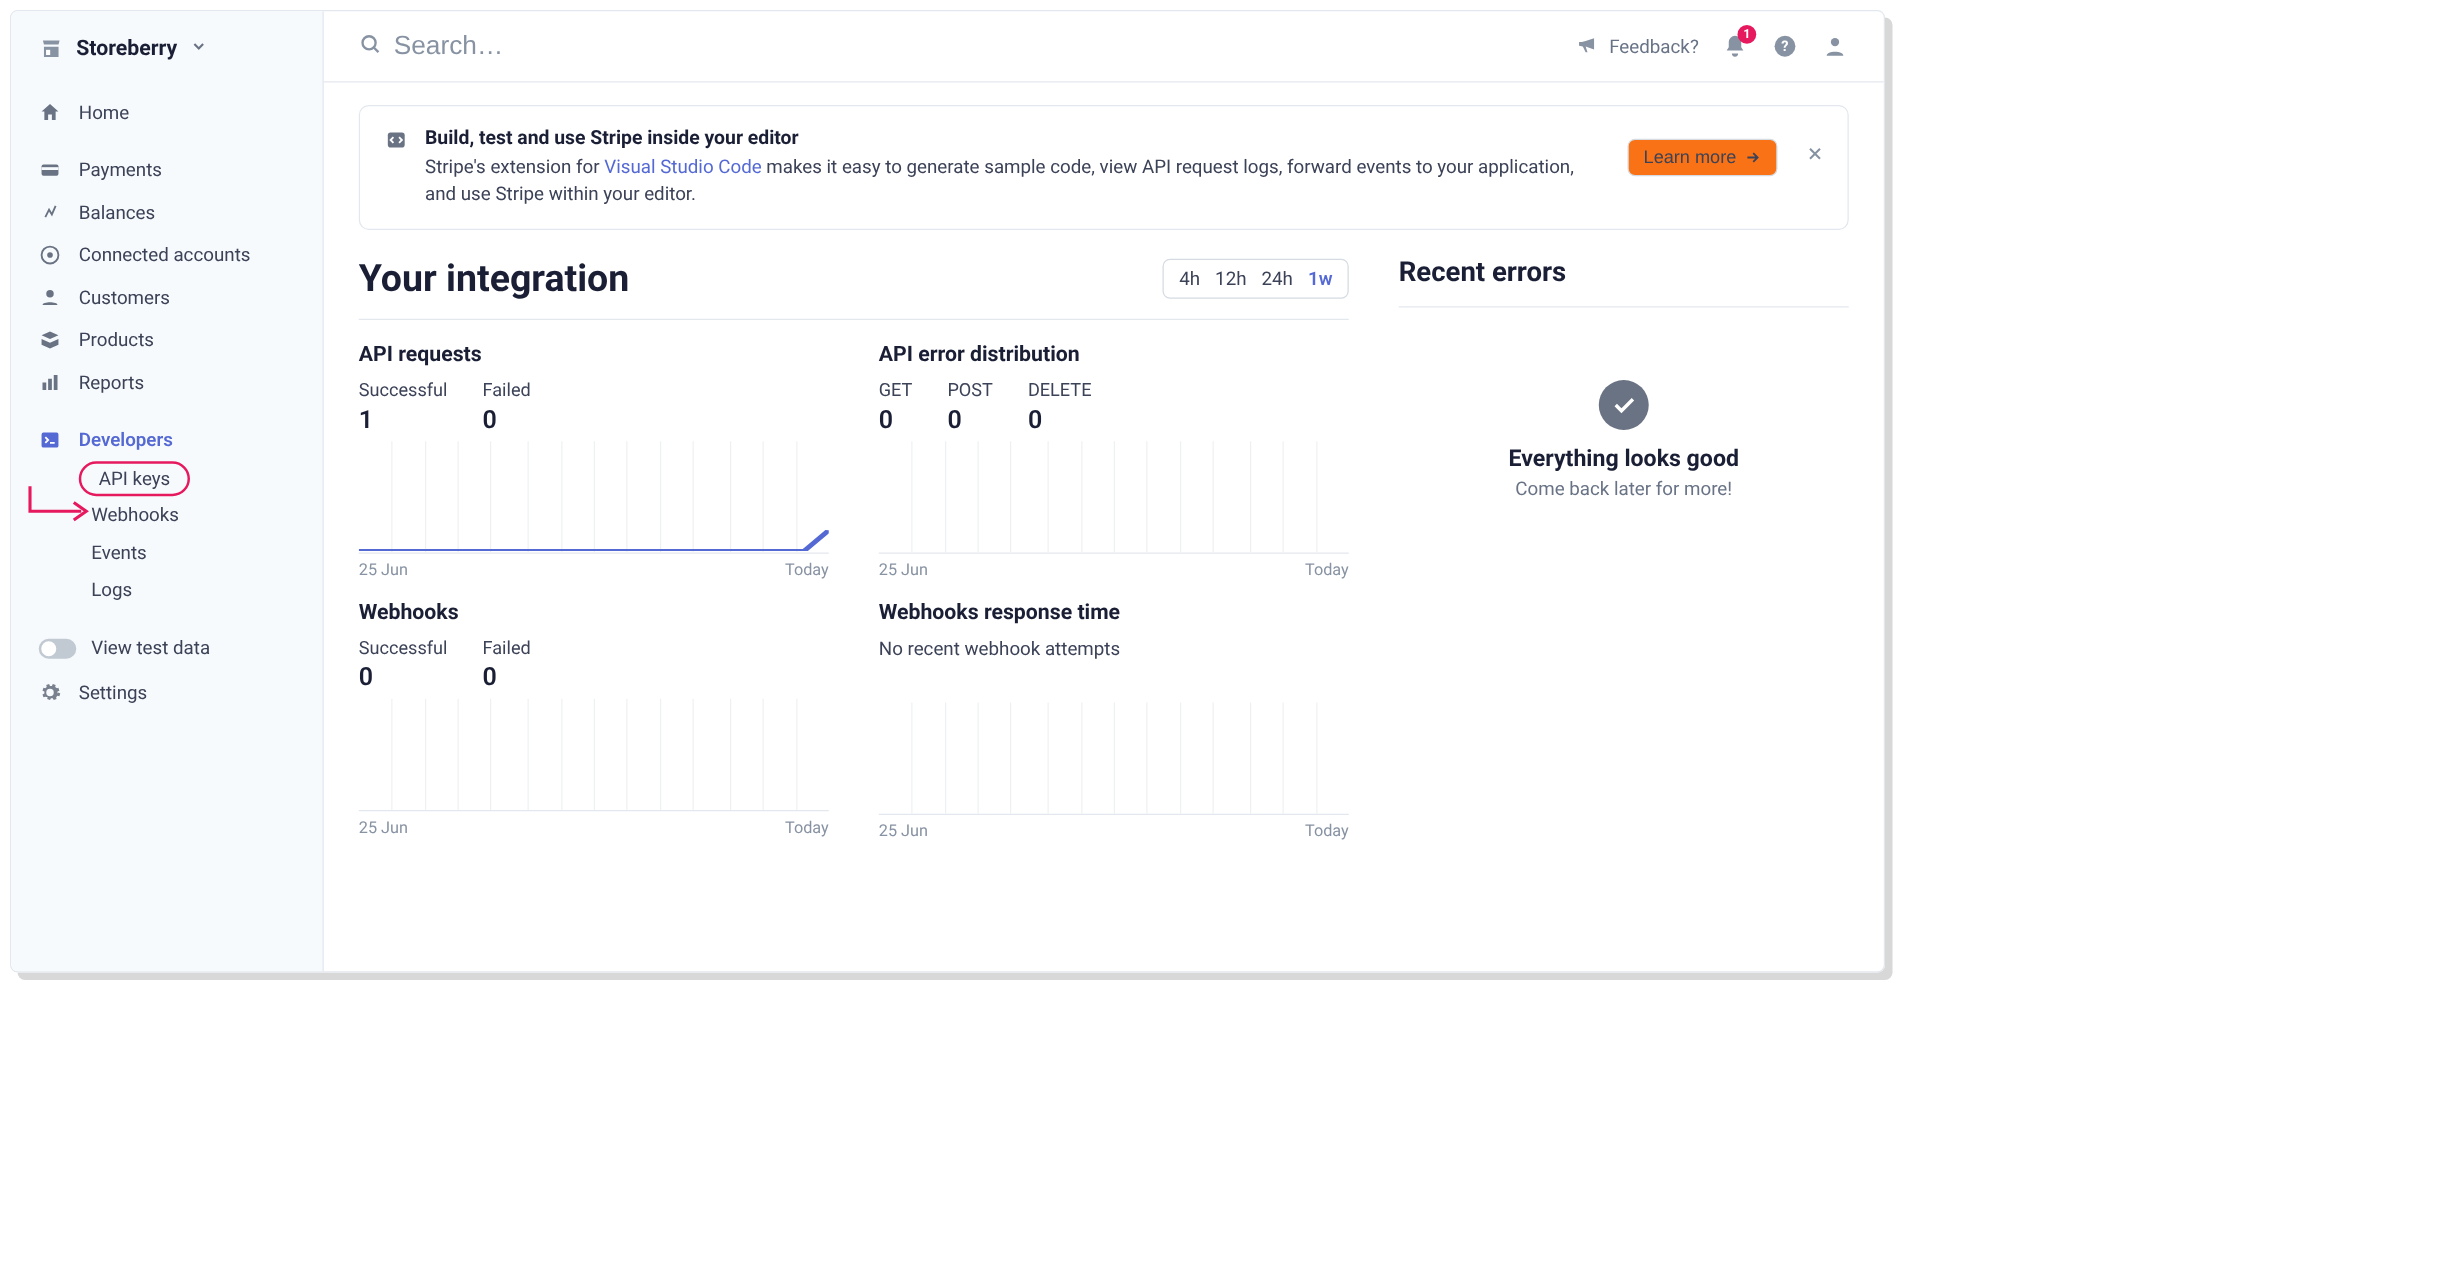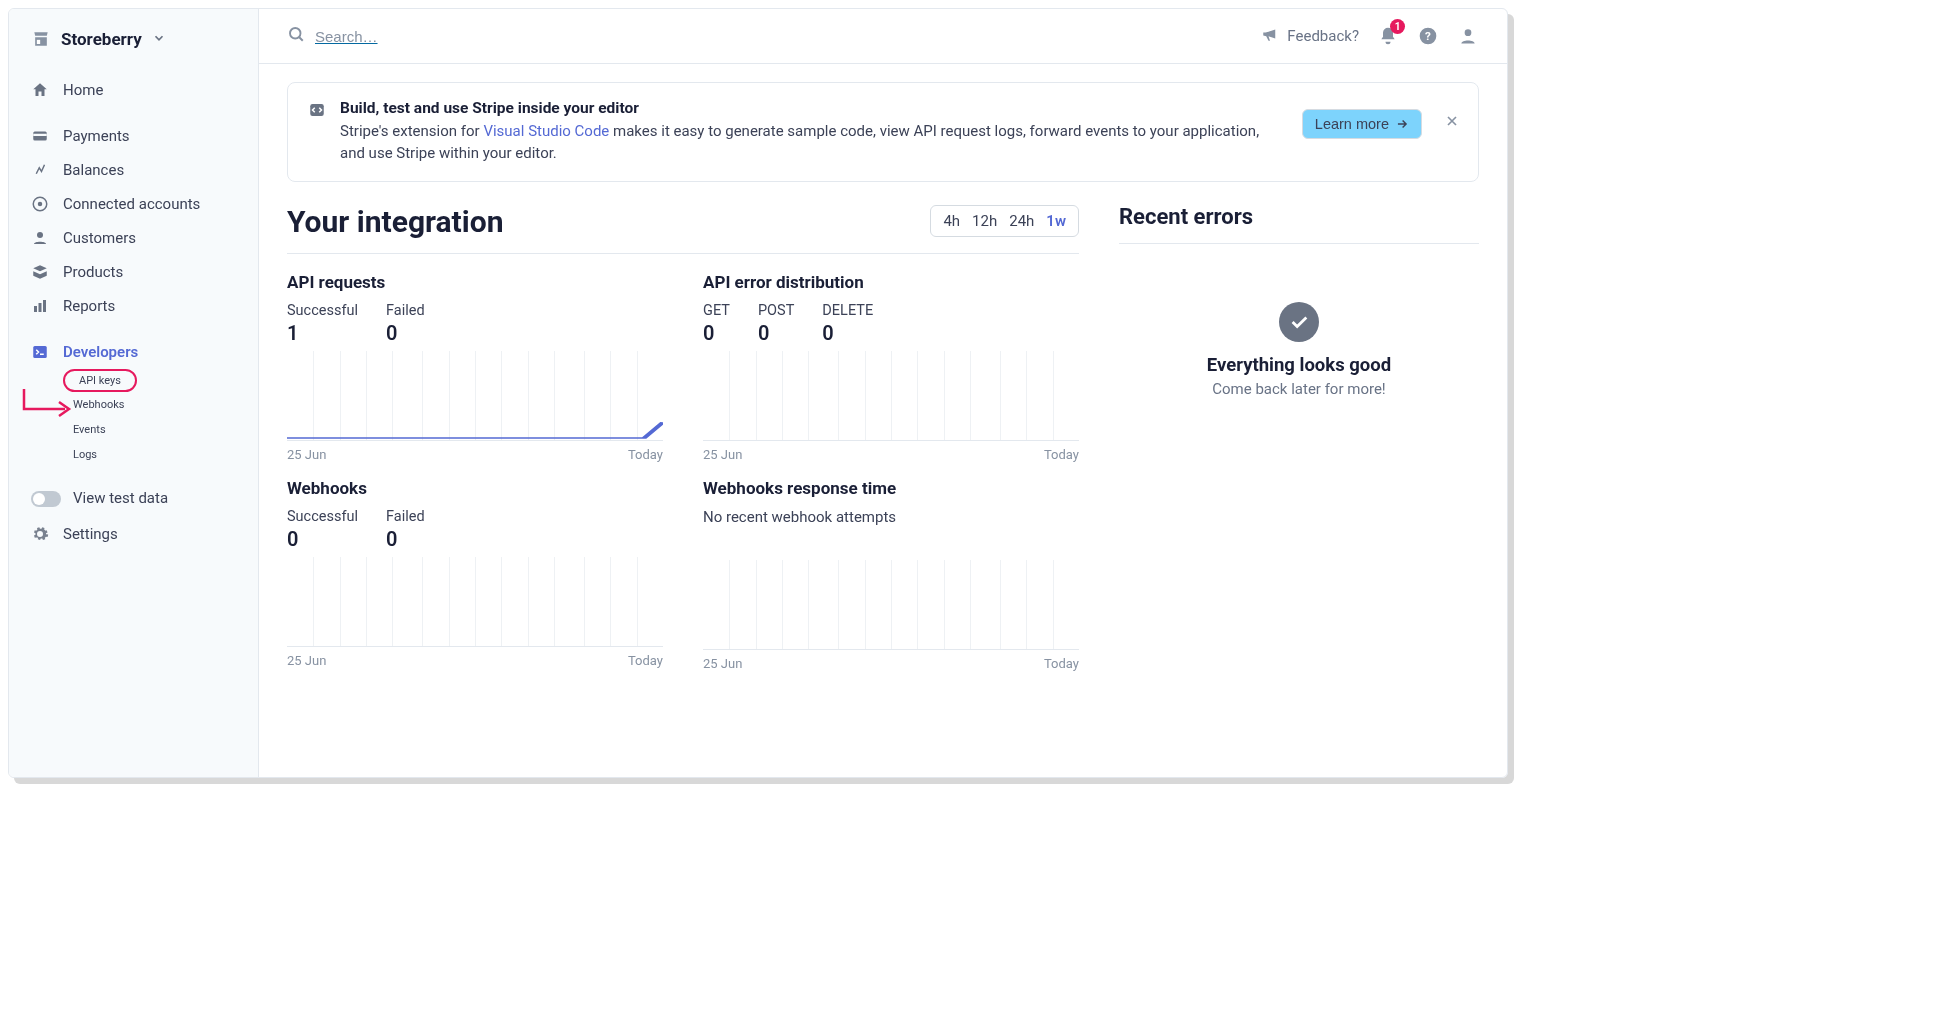--- a/index.html
+++ b/index.html
@@ -49,21 +49,21 @@
     padding: 8px 22px;
     font-size: 15px;
     color: #3c4257;
     cursor: pointer;
   }
   .nav-item .nav-icon { width: 18px; height: 18px; color:#6a7383; display:inline-flex;align-items:center;justify-content:center; }
   .nav-item.active { color: #5469d4; font-weight:600; }
   .nav-item.active .nav-icon { color:#5469d4; }
   .nav-group { margin-top: 12px; }
   .subnav { padding-left: 54px; }
-  .subnav .nav-item { padding: 6px 10px; font-size: 11px; color:#3c4257; }
+  .subnav .nav-item { padding: 6px 10px; font-size: 15px; color:#3c4257; }
   .subnav .nav-item.highlight {
     border: 2.5px solid #e6195e;
     border-radius: 16px;
     display:inline-flex;
     padding: 3px 14px;
     position: relative;
   }
   .annot-arrow {
     position: absolute;
     left: 10px;
@@ -89,21 +89,21 @@
     padding: 16px 28px;
     border-bottom: 1px solid #e3e8ee;
   }
   .search {
     display:flex; align-items:center; gap:10px;
     color:#697386; font-size:16px;
     flex:1;
   }
   .search input {
     border:none; outline:none; background:transparent;
-    font-size:15px; color:#0369a1; width: 400px; text-decoration: underline;
+    font-size:21px; color:#0369a1; width: 400px;
   }
   .search input::placeholder { color:#8792a2; }
   .topbar-right { display:flex; align-items:center; gap:18px; color:#697386;justify-content:center;}
   .feedback { display:flex; align-items:center; gap:8px; font-size:15px; cursor:pointer;}
   .icon-btn { width:22px; height:22px; color:#697386; cursor:pointer; position:relative; display:inline-flex;align-items:center;justify-content:center;}
   .badge {
     position:absolute; top:-6px; right:-6px;
     background:#e6195e; color:#fff; font-size:10px; font-weight:700;
     border-radius:50%; width:15px; height:15px; display:flex;align-items:center;justify-content:center;
   }
@@ -115,21 +115,21 @@
     position:relative;
     margin-bottom: 22px;
   }
   .banner h3 { font-size:15.5px; font-weight:700; margin-bottom:4px; color:#1a1f36;}
   .banner p { font-size:15px; color:#3c4257; line-height:1.45; max-width: 940px;}
   .banner a { color:#5469d4; text-decoration:none; }
   .banner .learn-more {
     border:1px solid #d5dbe1; border-radius:6px;
     padding:6px 12px; font-size:14.5px; font-weight:500;
     display:flex;align-items:center;gap:6px; color:#3c4257;
-    position:absolute; right:56px; top:26px; background:#7dd3fc; cursor:pointer;
+    position:absolute; right:56px; top:26px; background:#f97316; cursor:pointer;
   }
   .banner .close {
     position:absolute; right:18px; top:30px; color:#8792a2; cursor:pointer;
     width:16px;height:16px;
   }
   .columns { display:flex; gap:40px; }
   .col-main { flex:1; min-width:0; }
   .col-side { width:360px; }
   .section-header {
     display:flex; align-items:center; justify-content:space-between;

